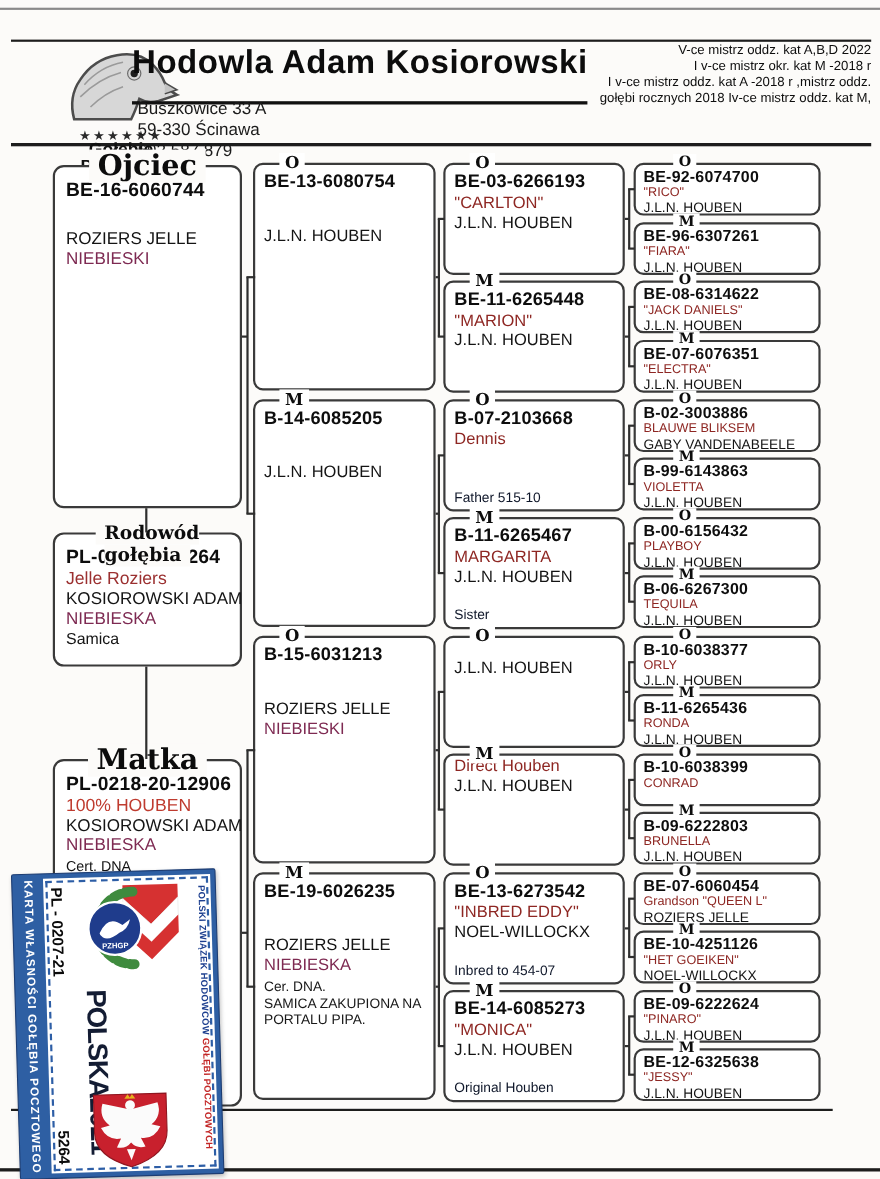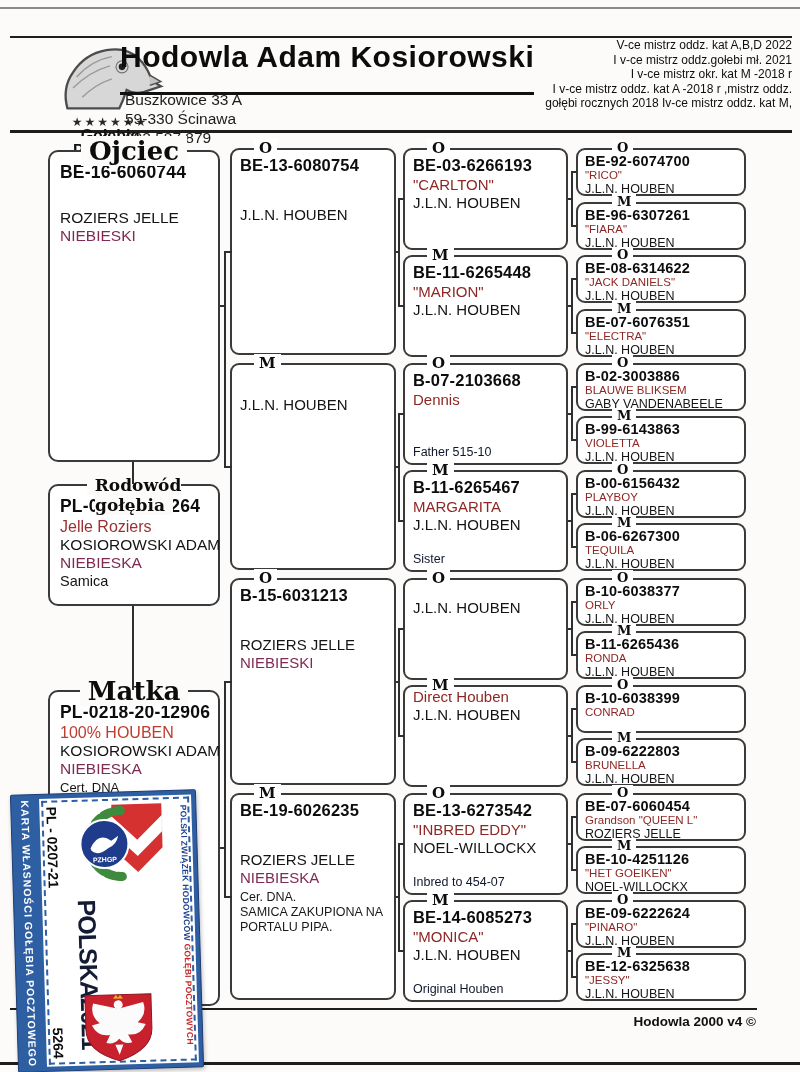--- a/index.html
+++ b/index.html
@@ -92,21 +92,20 @@
     <div class="lw">Pocztowe</div>
   </div>
   <div id="title"><span>Hodowla Adam Kosiorowski</span></div>
   <div id="address">
     <div>Buszkowice 33 A</div>
     <div>59-330 Ścinawa</div>
     <div>602 587 879</div>
   </div>
   <div id="achv">
     <div>V-ce mistrz oddz. kat A,B,D 2022</div>
-    <div>I v-ce mistrz oddz.gołebi mł. 2021</div>
     <div>I v-ce mistrz okr. kat M -2018 r</div>
     <div>I v-ce mistrz oddz. kat A -2018 r ,mistrz oddz.</div>
     <div>gołębi rocznych 2018 Iv-ce mistrz oddz. kat M,</div>
   </div>
 
   <div class="bigbox" style="left:48px;top:150px;width:172px;height:312px;">
     <div class="bigtitle"><span>Ojciec</span></div>
     <div class="ring">BE-16-6060744</div>
     <div class="gap26"></div>
     <div class="pline">ROZIERS JELLE</div>
@@ -134,20 +133,21 @@
   <div id="pedigree">
       <div class="pbox col2" style="left: 230px; top: 148px; width: 166px; height: 207px;">
       <span class="marker">O</span>
       <div class="ring">BE-13-6080754</div>
       <div class="pname"></div>
       <div class="pline">J.L.N. HOUBEN</div>
 
     </div>
       <div class="pbox col2" style="left: 230px; top: 363px; width: 166px; height: 207px;">
       <span class="marker">M</span>
+      <div class="ring">B-14-6085205</div>
       <div class="pname"></div>
       <div class="pline">J.L.N. HOUBEN</div>
 
     </div>
       <div class="pbox col2" style="left: 230px; top: 578px; width: 166px; height: 207px;">
       <span class="marker">O</span>
       <div class="ring">B-15-6031213</div>
       <div class="pname"></div>
       <div class="pline">ROZIERS JELLE</div>
       <div class="pcolor">NIEBIESKI</div>
@@ -387,21 +387,20 @@
       <div class="cline" style="left: 571px; top: 817px; width: 2px; height: 53px;"></div>
       <div class="cline" style="left: 571px; top: 816px; width: 6px; height: 2px;"></div>
       <div class="cline" style="left: 571px; top: 869px; width: 6px; height: 2px;"></div>
       <div class="cline" style="left: 568px; top: 843px; width: 4px; height: 2px;"></div>
       <div class="cline" style="left: 571px; top: 924px; width: 2px; height: 53px;"></div>
       <div class="cline" style="left: 571px; top: 923px; width: 6px; height: 2px;"></div>
       <div class="cline" style="left: 571px; top: 976px; width: 6px; height: 2px;"></div>
       <div class="cline" style="left: 568px; top: 950px; width: 4px; height: 2px;"></div>
     </div>
 
-  <div id="credit">Hodowla 2000 v4 ©</div>
 
   <div id="card">
     <div class="strip">
       <div>KARTA WŁASNOŚCI GOŁĘBIA POCZTOWEGO</div>
     </div>
     <div class="inner">
       <div class="dash"></div>
       <div class="ringtop">PL - 0207-21</div>
       <div class="ringbot">5264</div>
       <div class="org"><span class="o1">POLSKI ZWIĄZEK HODOWCÓW </span><span class="o2">GOŁĘBI POCZTOWYCH</span></div>

